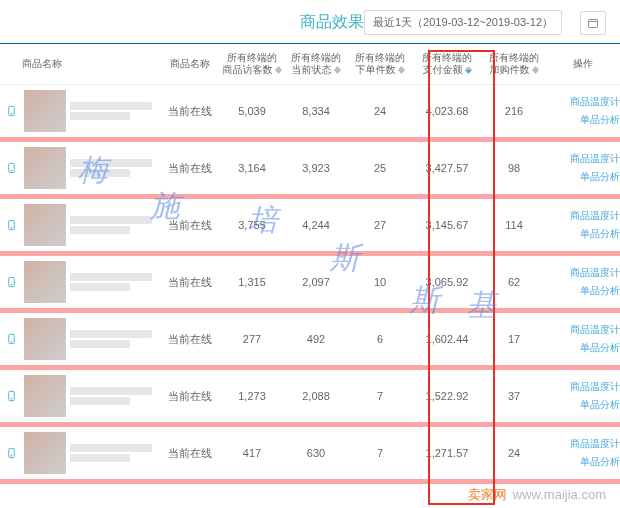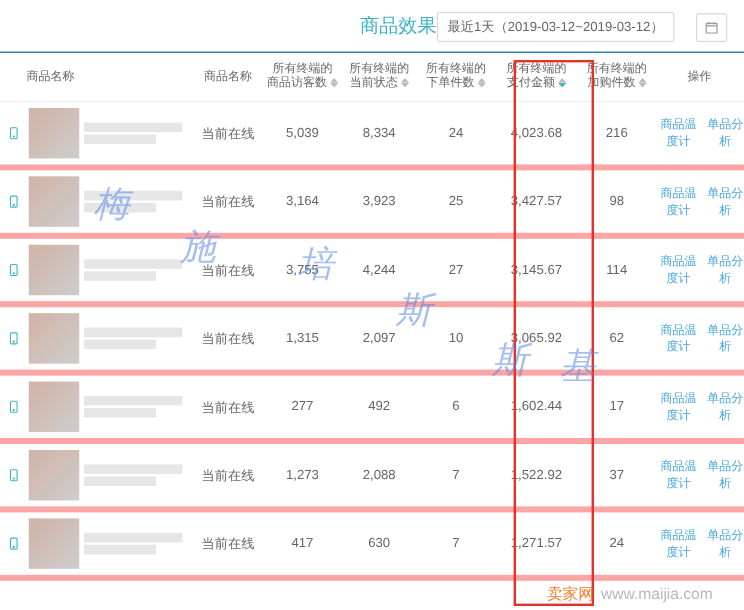--- a/index.html
+++ b/index.html
@@ -22,25 +22,25 @@
 .row{display:flex;align-items:center;border-bottom:5px solid #fca5a5;height:57px;font-size:11px;color:#666}
 .row>div{text-align:center}
 .prd{display:flex;align-items:center;gap:4px;padding-left:6px}
 .pic{width:42px;height:42px;background:#d8d8d8;filter:blur(.3px);position:relative}
 .pic::after{content:"";position:absolute;inset:0;background:linear-gradient(135deg,rgba(200,120,90,.4),rgba(180,180,180,.3))}
 .pin{width:14px;text-align:center}
 .pin svg{display:block}
 .ptxt{display:flex;flex-direction:column;gap:2px}
 .bar{width:82px;height:8px;background:#e6e6e6;border-radius:1px}
 .bar2{width:60px}
-.ops{display:flex;flex-direction:row;gap:4px;align-items:flex-end}
+.ops{display:flex;flex-direction:column;gap:4px;align-items:flex-end}
 .lnk{color:#45a7dd;font-size:10px}
 .hl{position:absolute;border:2px solid #e6302a;top:50px;left:428px;width:67px;height:455px;pointer-events:none}
 .wm{position:absolute;color:#5a8ae8;font-size:30px;font-style:italic;opacity:.55;pointer-events:none;font-family:"STKaiti","KaiTi",serif}
-.ft{position:absolute;bottom:4px;right:26px;font-size:13px;font-weight:500}
+.ft{position:absolute;bottom:4px;right:14px;font-size:13px;font-weight:500}
 .ft1{color:#f08030}
 .ft2{color:#b8b8b8;margin-left:6px}
 .twoline{line-height:1.2}
 </style>
 </head>
 <body>
 
 <div class="hdr">
   <span class="ttl">商品效果</span>
   <div class="dpick">

